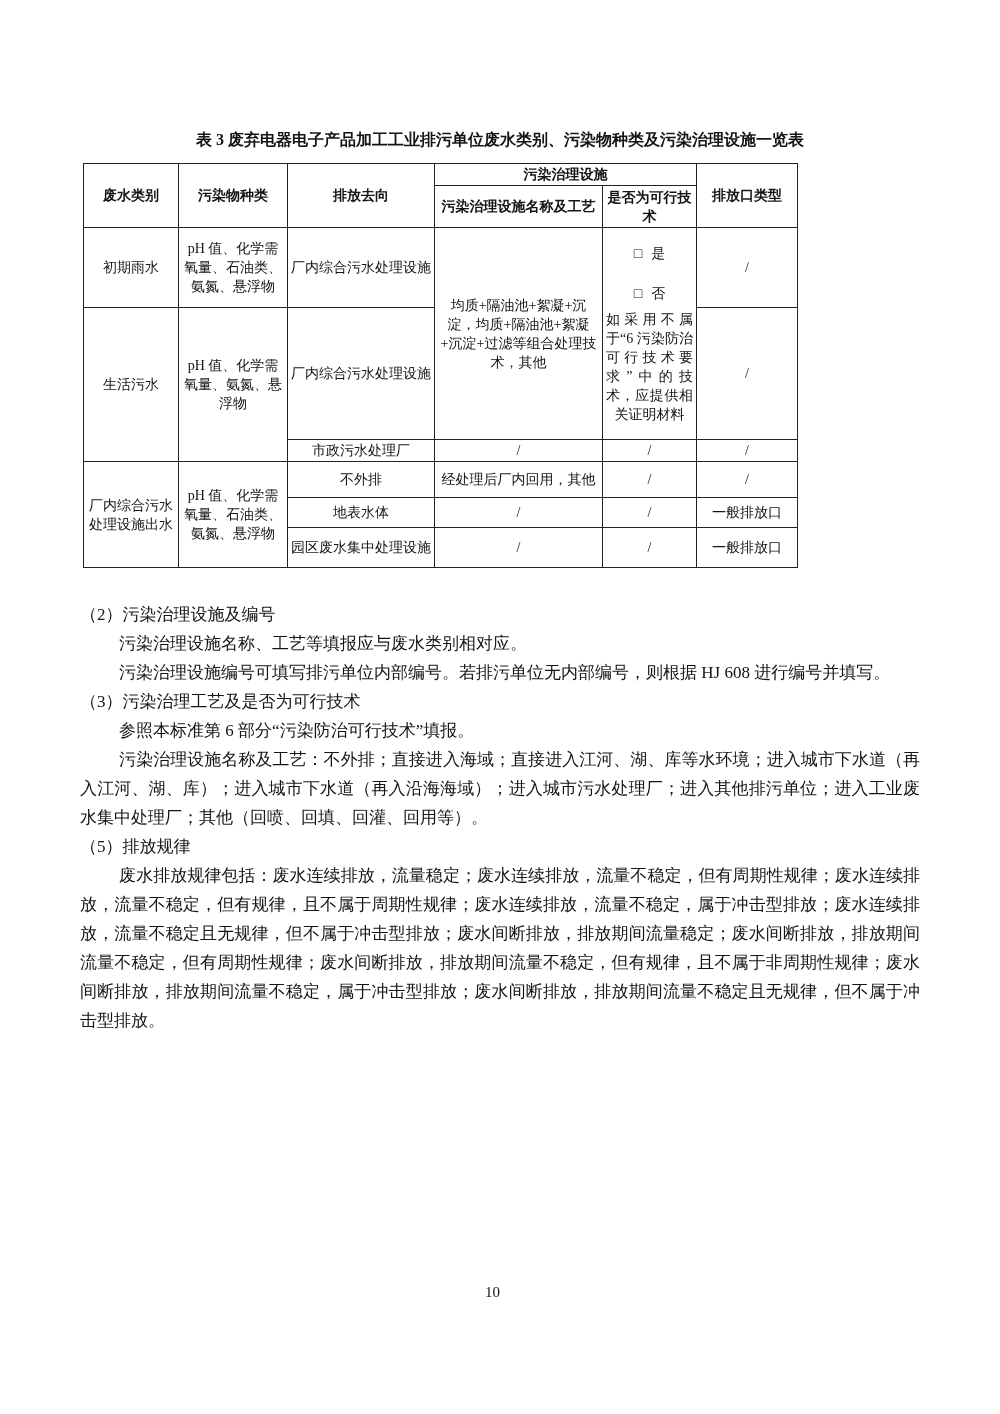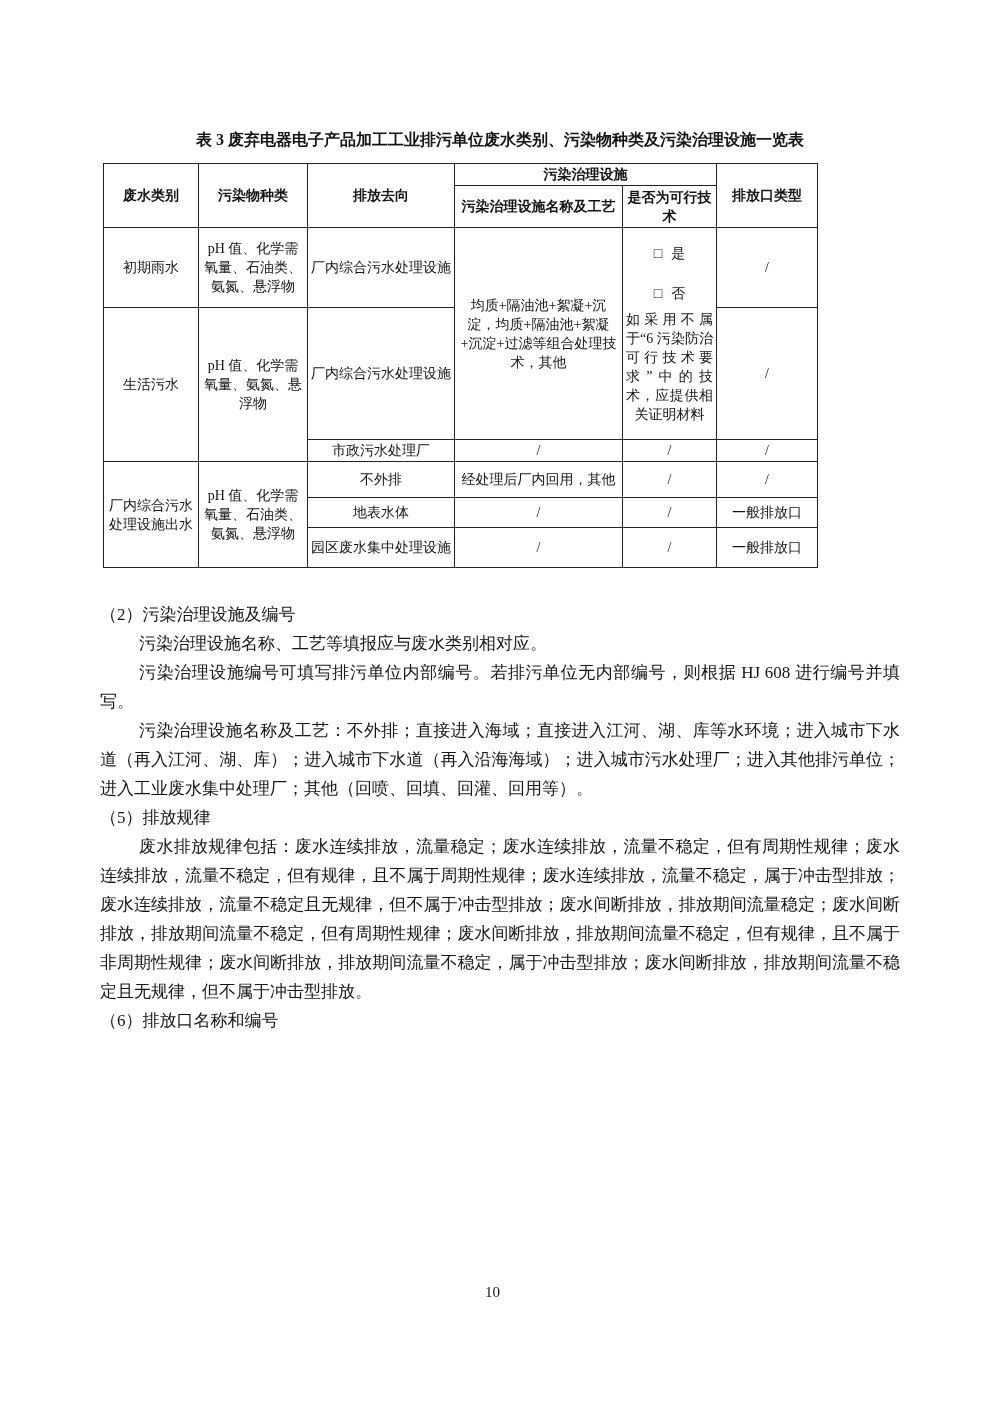--- a/index.html
+++ b/index.html
@@ -1,18 +1,18 @@
 <!DOCTYPE html>
 <html><head>
 <meta charset="utf-8">
 <style>
   html,body { margin:0; padding:0; background:#ffffff; }
   .page {
     width:1000px; height:1414px; position:relative; background:#ffffff;
-    box-sizing:border-box; padding:0 100px; overflow:hidden;
+    box-sizing:border-box; padding:0 80px; overflow:hidden;
     font-family:"Liberation Serif","DejaVu Serif",serif;
     color:#141414;
   }
   .doc-title {
     padding-top:129px; text-align:center; font-weight:bold;
     font-size:16px; line-height:22px; white-space:nowrap;
   }
   table.main {
     border-collapse:collapse; table-layout:fixed; width:714px;
     margin:12px 0 0 3px; font-size:14px;
@@ -126,24 +126,25 @@
         <td>一般排放口</td>
       </tr>
     </tbody>
   </table>
 
   <div class="content">
     <p class="head">（2）污染治理设施及编号</p>
     <p class="para">污染治理设施名称、工艺等填报应与废水类别相对应。</p>
     <p class="para">污染治理设施编号可填写排污单位内部编号。若排污单位无内部编号，则根据 HJ 608 进行编号并填写。</p>
 
+    <p class="head">（3）污染治理工艺及是否为可行技术</p>
+    <p class="para">参照本标准第 6 部分“污染防治可行技术”填报。</p>
 
     <p class="para">污染治理设施名称及工艺：不外排；直接进入海域；直接进入江河、湖、库等水环境；进入城市下水道（再入江河、湖、库）；进入城市下水道（再入沿海海域）；进入城市污水处理厂；进入其他排污单位；进入工业废水集中处理厂；其他（回喷、回填、回灌、回用等）。</p>
 
     <p class="head">（5）排放规律</p>
     <p class="para">废水排放规律包括：废水连续排放，流量稳定；废水连续排放，流量不稳定，但有周期性规律；废水连续排放，流量不稳定，但有规律，且不属于周期性规律；废水连续排放，流量不稳定，属于冲击型排放；废水连续排放，流量不稳定且无规律，但不属于冲击型排放；废水间断排放，排放期间流量稳定；废水间断排放，排放期间流量不稳定，但有周期性规律；废水间断排放，排放期间流量不稳定，但有规律，且不属于非周期性规律；废水间断排放，排放期间流量不稳定，属于冲击型排放；废水间断排放，排放期间流量不稳定且无规律，但不属于冲击型排放。</p>
 
-    <p class="head">（6）排放口名称和编号</p>
   </div>
 
   <div class="page-num">10</div>
 
 </div>
 
 </body></html>

